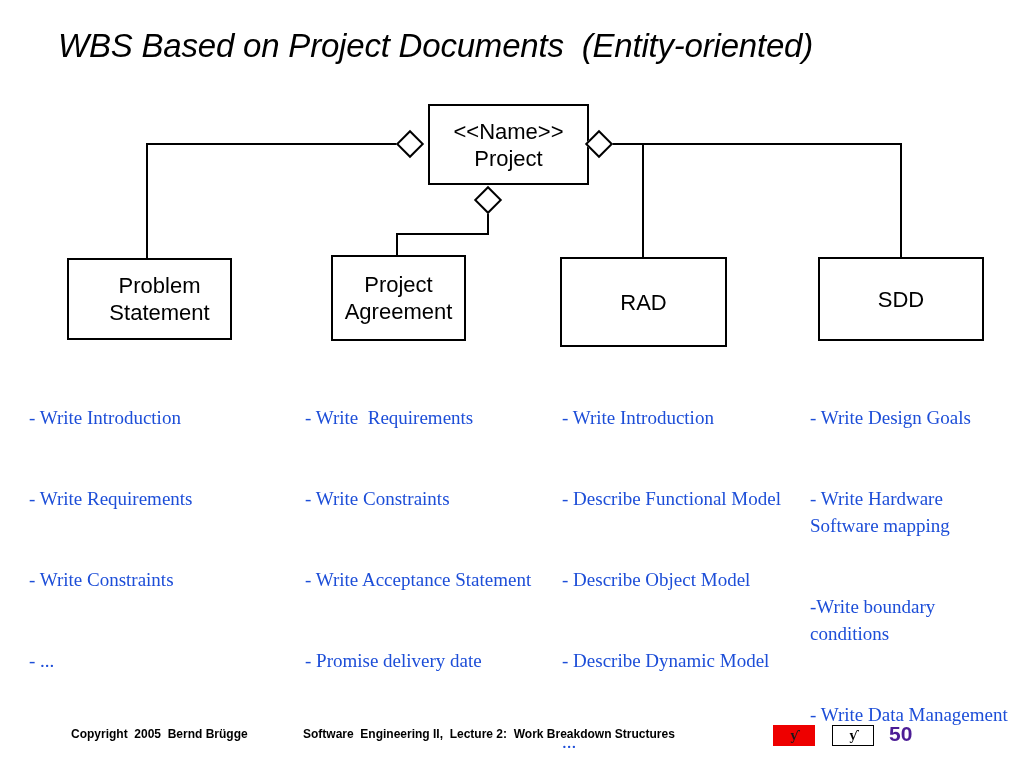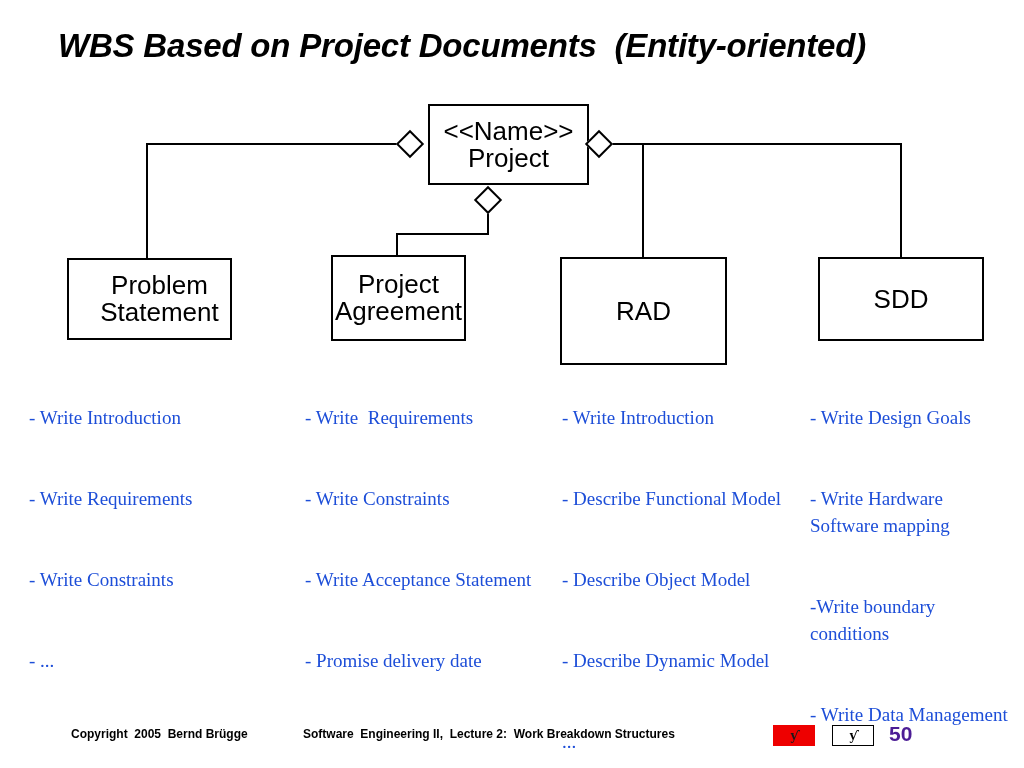--- a/index.html
+++ b/index.html
@@ -16,21 +16,21 @@
     color: #000000;
   }
 
   
   #slide-title {
     position: absolute;
     left: 58px;
     top: 26px;
     width: 930px;
     font-family: "Liberation Sans", sans-serif;
-    font-weight: bold;
+    font-weight: normal;
     font-style: italic;
     font-size: 33px;
     line-height: 40px;
     letter-spacing: -0.2px;
     color: #000000;
     white-space: pre-wrap;
   }
 
   
   #diagram {
@@ -44,34 +44,34 @@
   .node {
     position: absolute;
     border: 2px solid #000000;
     background: #ffffff;
     box-sizing: border-box;
     display: flex;
     align-items: center;
     justify-content: center;
     text-align: center;
     font-family: "Liberation Sans", sans-serif;
-    font-size: 26px;
+    font-size: 22px;
     line-height: 27px;
     color: #000000;
     z-index: 3;
   }
   .node span {
     display: block;
     white-space: pre;
   }
 
   #node-root    { left: 428px; top: 104px; width: 161px; height: 81px; }
   #node-problem { left: 67px;  top: 258px; width: 165px; height: 82px; padding-left: 20px; }
   #node-agreement { left: 331px; top: 255px; width: 135px; height: 86px; }
-  #node-rad     { left: 560px; top: 257px; width: 167px; height: 108px; }
+  #node-rad     { left: 560px; top: 257px; width: 167px; height: 90px; }
   #node-sdd     { left: 818px; top: 257px; width: 166px; height: 84px; }
 
   
   #node-agreement .overflow-label {
     position: relative;
     width: 152px;
     left: 0px;
   }
 
   

